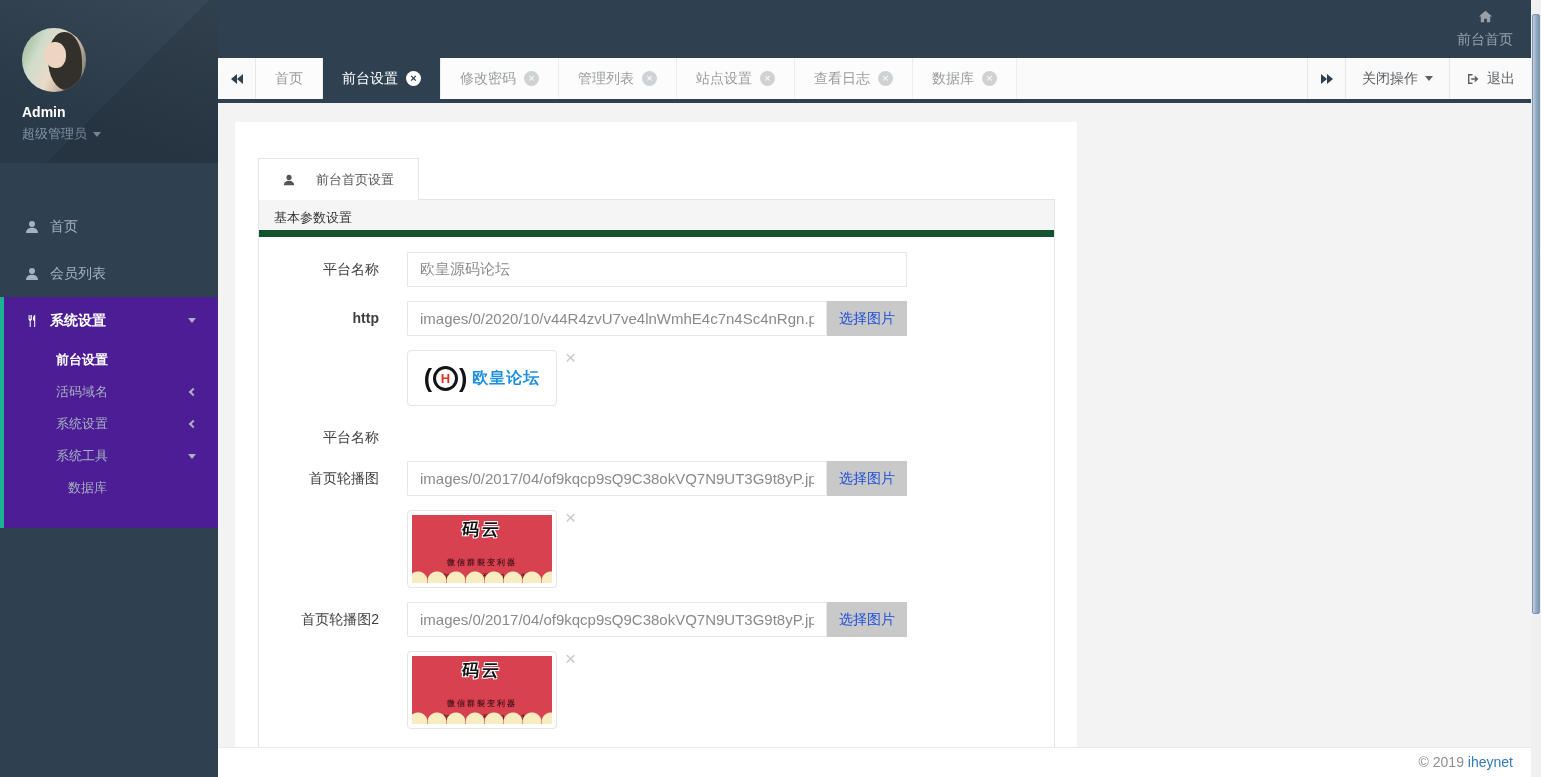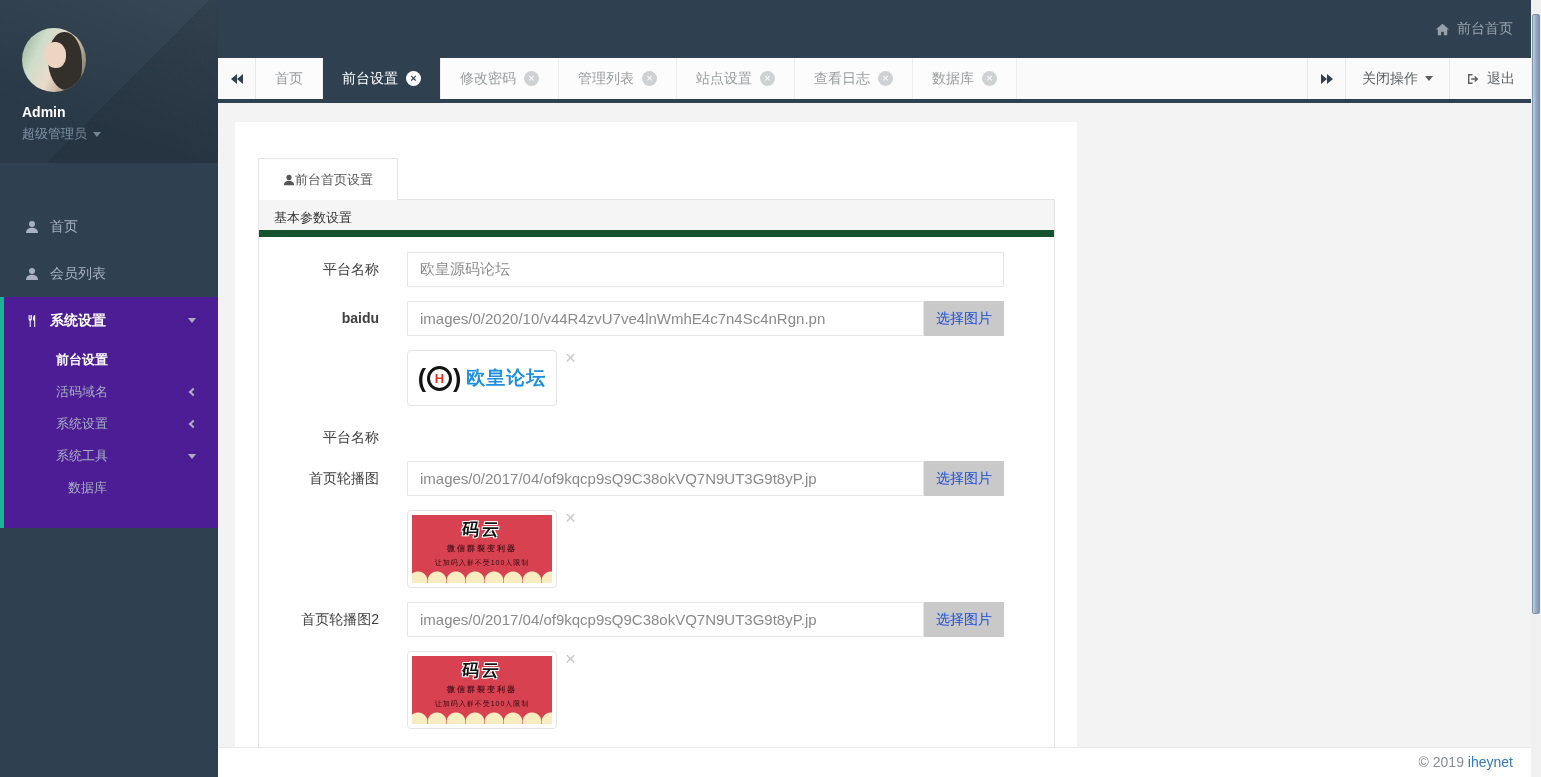--- a/index.html
+++ b/index.html
@@ -27,66 +27,66 @@
   .nav-item .grow { flex:1; }
   .nav-item .arr { margin-right:22px; color:#a7b1c2; }
   .sub-item { height:32px; display:flex; align-items:center; padding-left:52px; color:#a7b1c2; font-size:13px; cursor:pointer; }
   .sub-item.active { color:#ffffff; font-weight:bold; }
   .sub-item .grow { flex:1; }
   .sub-item .arr { margin-right:22px; }
   .sub-sub { padding-left:64px; }
 
   
   .topbar { position:absolute; left:218px; top:0; right:0; height:58px; background:#2f4050; display:flex; align-items:center; justify-content:flex-end; padding-right:28px; }
-  .breadcrumb { color:#97a0a9; font-size:14px; display:flex; align-items:center; gap:7px; }
+  .breadcrumb { color:#97a0a9; font-size:14px; display:flex; align-items:center; gap:7px;flex-direction:column; }
   .breadcrumb svg { width:15px; height:15px; fill:#97a0a9; }
 
   
   .tabbar { position:absolute; left:218px; top:58px; right:10px; height:45px; background:#fafafa; border-bottom:4px solid #2f4050; display:flex; align-items:stretch; }
   .tab-scroll { width:38px; display:flex; align-items:center; justify-content:center; color:#2f4050; border-right:1px solid #e7e7e7; cursor:pointer; background:#fafafa; }
   .dbl { display:flex; }
   .tri-l { width:0; height:0; border-top:5px solid transparent; border-bottom:5px solid transparent; border-right:6px solid currentColor; }
   .tri-r { width:0; height:0; border-top:5px solid transparent; border-bottom:5px solid transparent; border-left:6px solid currentColor; }
   .tab { display:flex; align-items:center; gap:8px; padding:0 19px; font-size:14px; color:#999c9e; border-right:1px solid #ededed; cursor:pointer; background:#fcfcfc; }
   .tab.active { background:#2f4050; color:#ffffff; }
   .tab-close { width:15px; height:15px; border-radius:50%; background:#cfd2d4; color:#ffffff; font-size:11px; line-height:15px; text-align:center; display:inline-block; }
   .tab.active .tab-close { background:#ffffff; color:#2f4050; font-weight:bold; }
   .tab-spacer { flex:1; }
   .tb-btn { display:flex; align-items:center; gap:7px; padding:0 16px; color:#5b5f62; font-size:14px; border-left:1px solid #e7e7e7; cursor:pointer; background:#fafafa; }
   .tb-btn svg { width:14px; height:14px; fill:#5b5f62; }
 
   
   .content { position:absolute; left:218px; top:103px; right:10px; height:644px; background:#f3f3f4; overflow:hidden; }
   .card { margin:19px 0 0 17px; width:842px; min-height:720px; background:#ffffff; padding:36px 22px 0 23px; }
-  .panel-tab { display:inline-flex; align-items:center; gap:0; height:42px; padding:0 24px; border:1px solid #e4e4e4; border-bottom:none; background:#ffffff; position:relative; z-index:2; margin-bottom:-1px; font-size:13px; color:#555; cursor:pointer; }
+  .panel-tab { display:inline-flex; align-items:center; gap:21px; height:42px; padding:0 24px; border:1px solid #e4e4e4; border-bottom:none; background:#ffffff; position:relative; z-index:2; margin-bottom:-1px; font-size:13px; color:#555; cursor:pointer; }
   .panel-tab svg { width:12px; height:12px; fill:#555; }
   .panel { border:1px solid #e4e4e4; background:#ffffff; }
   .panel-head { height:37px; line-height:36px; background:#f5f5f5; border-bottom:7px solid #14532d; padding-left:15px; font-size:13px; color:#333; }
   .panel-body { padding:15px 0 30px 0; }
 
   .form-group { display:flex; margin-bottom:14px; }
   .form-label { width:120px; text-align:right; font-size:14px; color:#404040; padding-top:9px; flex:none; }
   .form-label.bold { font-weight:bold; }
   .controls { margin-left:28px; }
-  .input-group { display:flex; width:597px; }
+  .input-group { display:flex; width:500px; }
   .form-control { flex:1; min-width:0; height:35px; border:1px solid #e5e6e7; border-radius:1px; padding:0 12px; font-size:15px; color:#8a8a8a; background:#fff; font-family:inherit; outline:none; }
   .btn-pick { width:80px; height:35px; background:#c9c9c9; color:#1d4ed8; border:none; font-size:14px; cursor:pointer; flex:none; font-family:inherit; }
 
   .preview-row { display:flex; align-items:flex-start; margin:6px 0 14px 148px; }
   .preview-box { border:1px solid #e5e5e5; border-radius:4px; padding:4px; background:#fff; }
   .remove-x { margin-left:8px; color:#c9c9c9; font-size:19px; line-height:16px; cursor:pointer; }
 
   .logo-img { width:140px; height:46px; display:flex; align-items:center; justify-content:center; background:#fff; white-space:nowrap; }
   .paren { font-size:25px; font-weight:bold; color:#141414; line-height:1; }
   .monogram { width:25px; height:25px; border:3px solid #141414; border-radius:50%; color:#e03024; font-weight:bold; font-size:13px; display:flex; align-items:center; justify-content:center; margin:0 1px; }
-  .logo-text { color:#1d8fe1; font-size:19px; font-weight:bold; letter-spacing:1px; margin-left:5px; }
+  .logo-text { color:#1d8fe1; font-size:16px; font-weight:bold; letter-spacing:1px; margin-left:5px; }
 
   .banner-img { width:140px; height:68px; background:#d8414f; position:relative; overflow:hidden; text-align:center; }
   .bt1 { font-size:17px; font-weight:bold; color:#141414; margin-top:3px; text-shadow:-1px -1px 0 #fff,1px -1px 0 #fff,-1px 1px 0 #fff,1px 1px 0 #fff; font-family:"Liberation Serif","DejaVu Serif",serif; letter-spacing:3px; transform:skewX(-6deg); }
-  .bt2 { font-size:8px; color:#571620; font-weight:bold; margin-top:2px; letter-spacing:2px; }
+  .bt2 { font-size:8px; color:#571620; font-weight:bold; margin-top:16px; letter-spacing:2px; }
   .bt3 { font-size:7px; color:#2a0d12; margin-top:4px; letter-spacing:1px; }
   .clouds { position:absolute; left:-4px; right:-4px; bottom:-8px; height:20px;
     background-image:radial-gradient(circle at 10px 10px,#f7edc0 9px,transparent 10px);
     background-size:19px 20px; background-repeat:repeat-x; }
   .clouds::after { content:""; position:absolute; left:0; right:0; bottom:0; height:8px; background:#f7edc0; }
 
   
   .footer { position:absolute; left:218px; right:10px; bottom:0; height:30px; background:#ffffff; border-top:1px solid #e7eaec; line-height:29px; text-align:right; padding-right:18px; font-size:14px; color:#8b8f94; z-index:4; }
   .footer a { color:#337ab7; text-decoration:none; }
 
@@ -246,21 +246,21 @@
         <div class="form-group">
           <div class="form-label">平台名称</div>
           <div class="controls">
             <div class="input-group">
               <input class="form-control" type="text" value="欧皇源码论坛" style="">
             </div>
           </div>
         </div>
 
         <div class="form-group">
-          <div class="form-label bold">baidu</div>
+          <div class="form-label bold">http</div>
           <div class="controls">
             <div class="input-group">
               <input class="form-control" type="text" value="images/0/2020/10/v44R4zvU7ve4lnWmhE4c7n4Sc4nRgn.pn" style="">
               <button class="btn-pick">选择图片</button>
             </div>
           </div>
         </div>
         <div class="preview-row">
           <div class="preview-box">
             <div class="logo-img">

